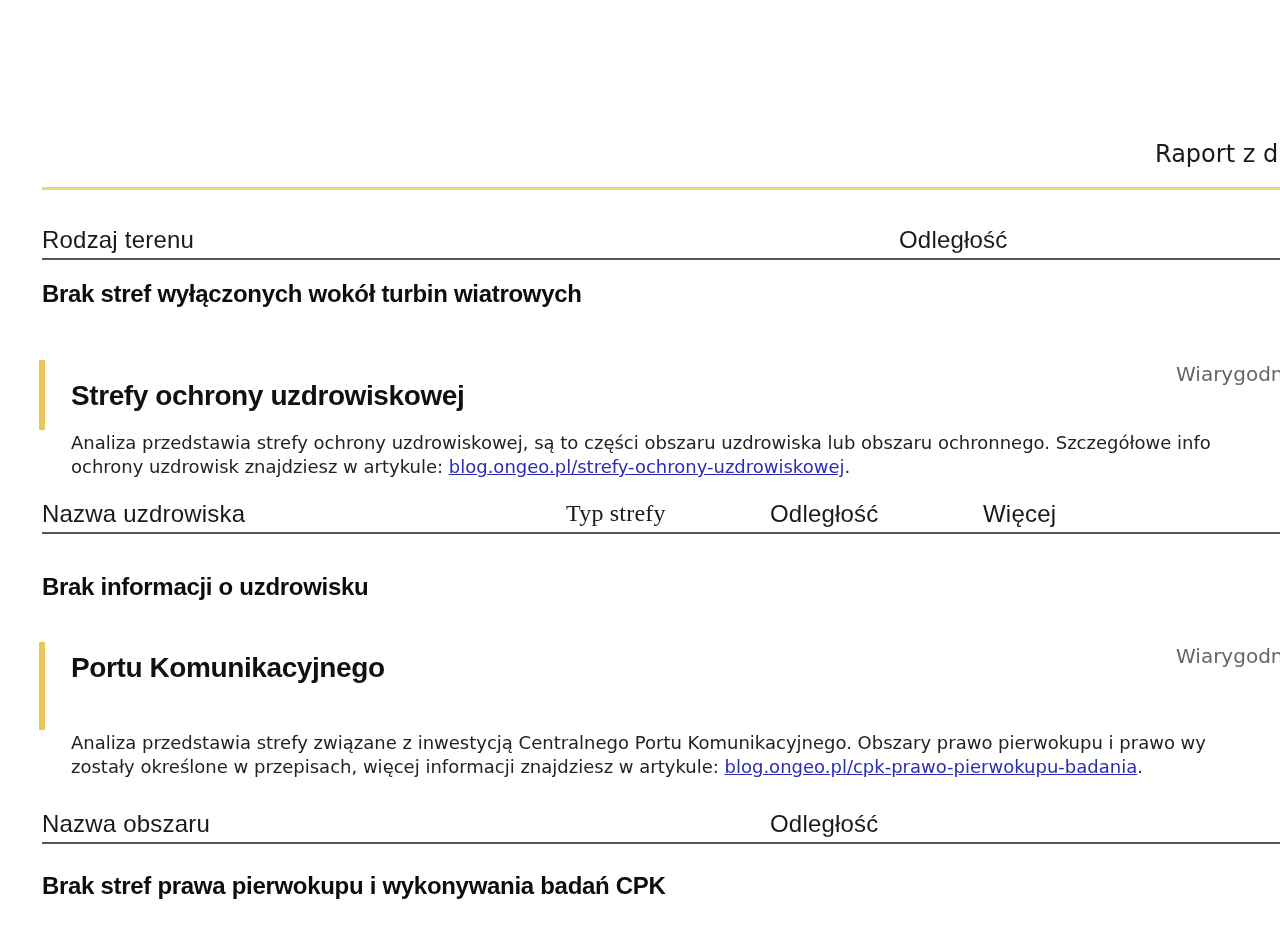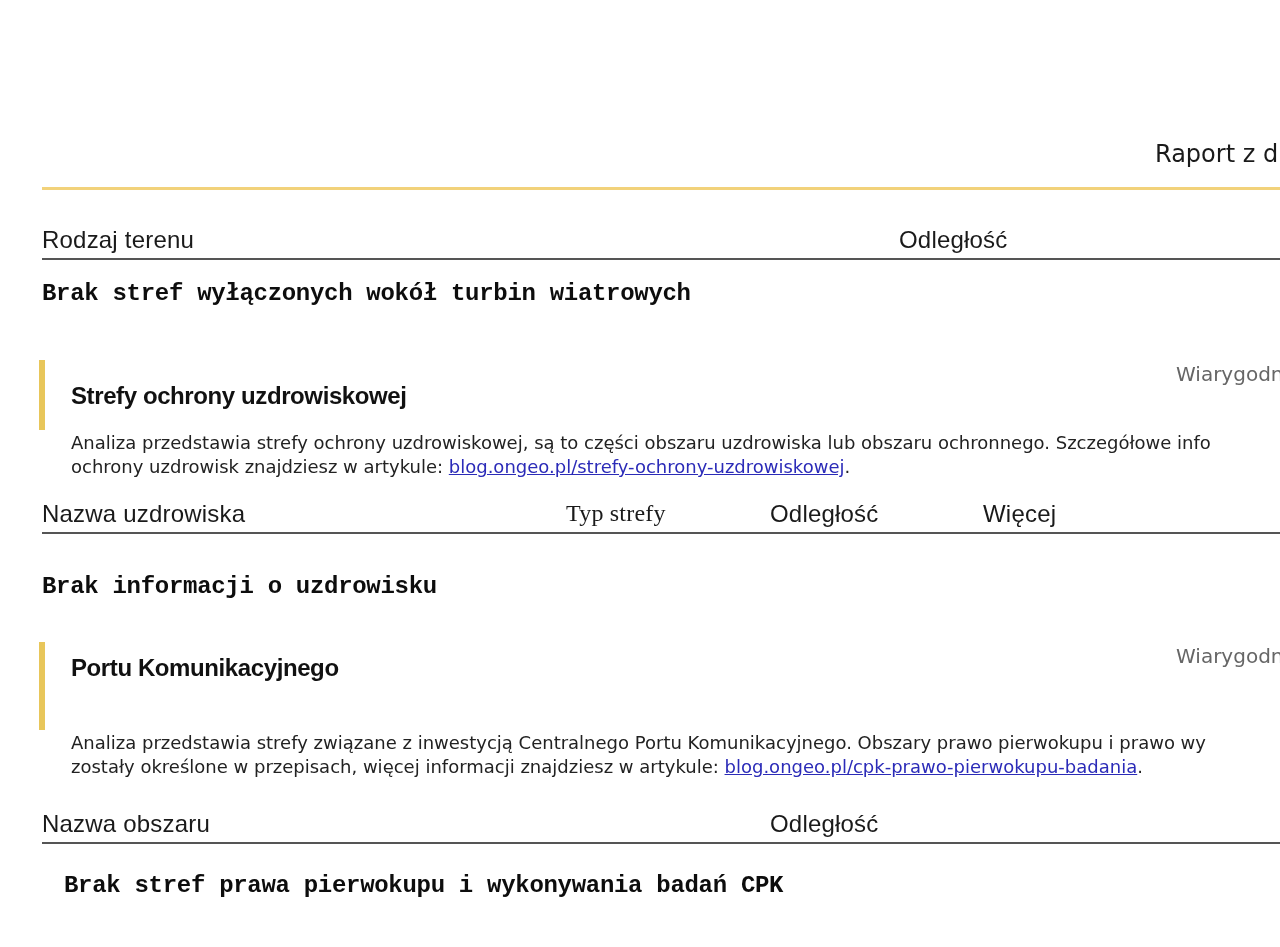--- a/index.html
+++ b/index.html
@@ -55,34 +55,34 @@
       top: 0;
       white-space: nowrap;
       letter-spacing: 0.2px;
     }
     .empty-note {
       position: absolute;
       left: 42px;
       font-size: 24px;
       font-weight: bold;
       white-space: nowrap;
-      font-family: Liberation Mono, monospace;
+      font-family: Liberation Sans, sans-serif;
       letter-spacing: -0.3px;
       color: #0d0d0d;
     }
     .section-bar {
       position: absolute;
       left: 39px;
       width: 6px;
       background: #E8C65A;
     }
     .section-title {
       position: absolute;
       left: 71px;
-      font-size: 24px;
+      font-size: 28px;
       font-weight: bold;
       line-height: 36px;
       font-family: "Liberation Sans", sans-serif;
       letter-spacing: -0.4px;
       color: #111111;
     }
     .reliability {
       position: absolute;
       left: 1176px;
       font-size: 20px;
@@ -145,15 +145,15 @@
 
   <div class="desc" style="top:731px;">
     <div>Analiza przedstawia strefy związane z inwestycją Centralnego Portu Komunikacyjnego. Obszary prawo pierwokupu i prawo wy</div>
     <div><span>zostały określone w przepisach, więcej informacji znajdziesz w artykule: </span><a href="#">blog.ongeo.pl/cpk-prawo-pierwokupu-badania</a><span>.</span></div>
   </div>
 
   <div class="table-head" style="top:810px;">
     <span style="left:0;">Nazwa obszaru</span>
     <span style="left:728px;">Odległość</span>
   </div>
-  <div class="empty-note" style="top:872px;margin-left:22px;">Brak stref prawa pierwokupu i wykonywania badań CPK</div>
+  <div class="empty-note" style="top:872px;">Brak stref prawa pierwokupu i wykonywania badań CPK</div>
 
 </div>
 
 </body></html>

